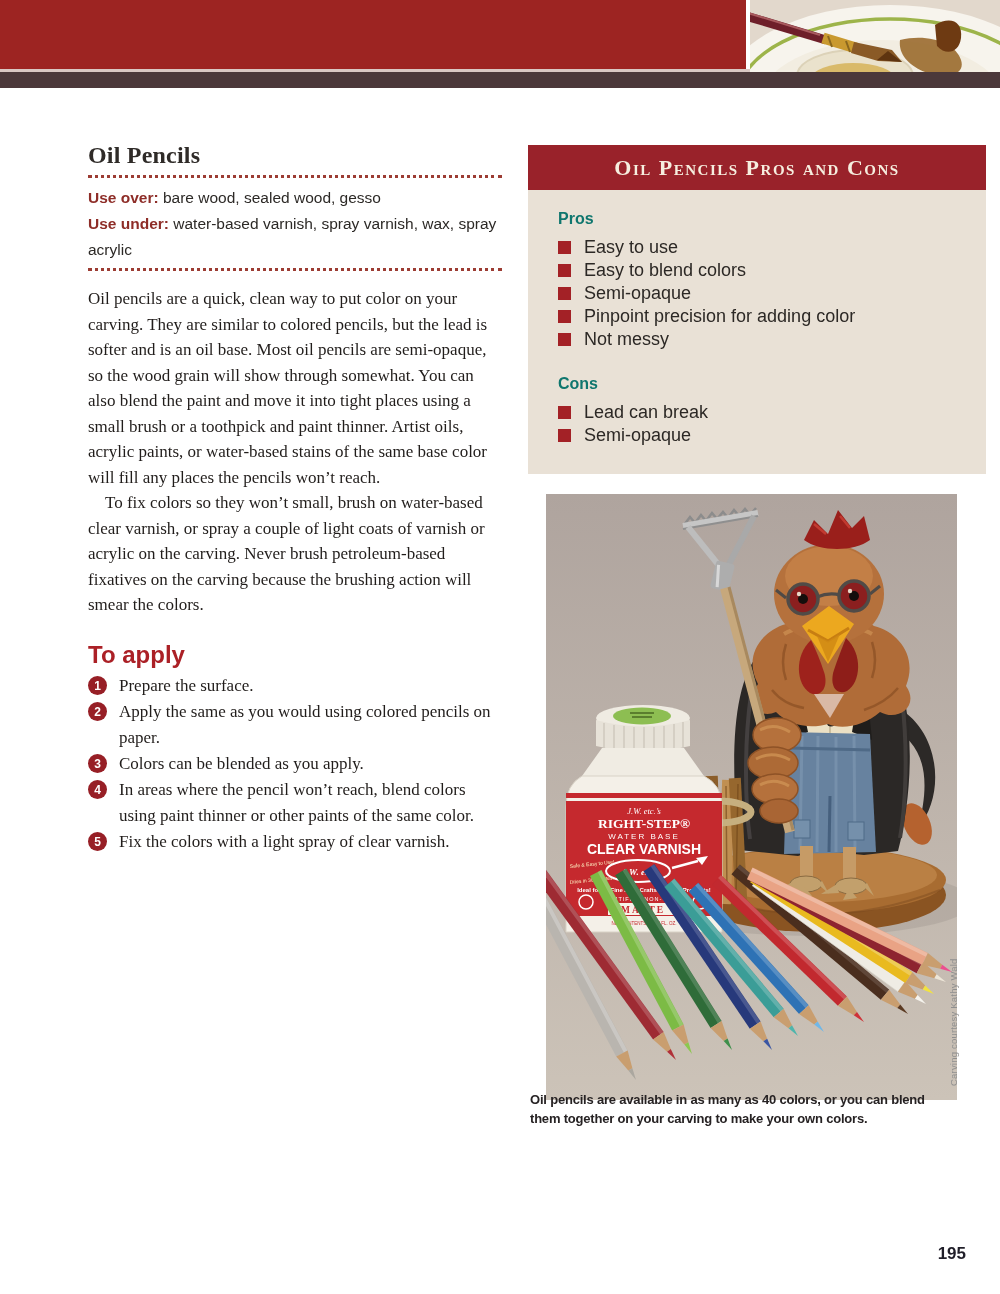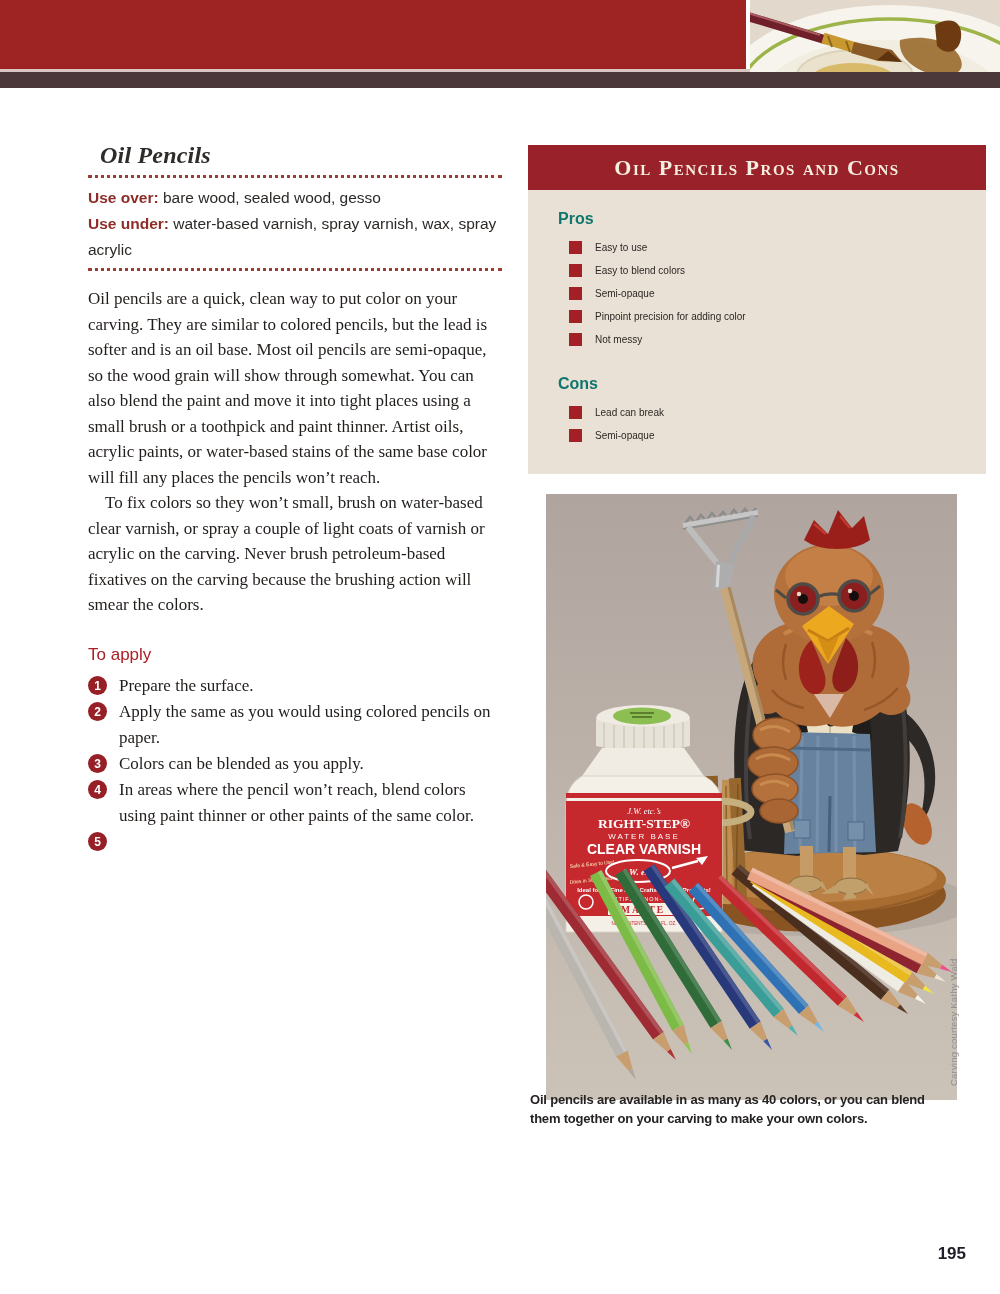--- a/index.html
+++ b/index.html
@@ -5,45 +5,45 @@
   html,body{margin:0;padding:0;background:#ffffff;}
   #page{position:relative;width:1000px;height:1294px;background:#ffffff;overflow:hidden;
         font-family:"Liberation Sans",sans-serif;}
   
   .bar-red{position:absolute;left:0;top:0;width:746px;height:69px;background:var(--band-red,#9D2422);}
   .bar-sep{position:absolute;left:0;top:69px;width:1000px;height:3px;background:#D9C7C3;}
   .bar-dark{position:absolute;left:0;top:72px;width:1000px;height:16px;background:var(--band-dark,#4B383A);}
   .header-photo{position:absolute;left:750px;top:0;width:250px;height:72px;overflow:hidden;}
   
   .col-left{position:absolute;left:88px;top:140px;width:414px;color:#211D1B;}
-  .col-left h1{margin:0 0 5px 12px;font-family:"Liberation Serif",serif;font-size:24px;line-height:30px;
-               font-weight:700;color:#2F2B28;letter-spacing:.2px;font-style:italic;}
+  .col-left h1{margin:0 0 5px 0;font-family:"Liberation Serif",serif;font-size:24px;line-height:30px;
+               font-weight:700;color:#2F2B28;letter-spacing:.2px;}
   .dotrule{border-top:3px dotted var(--dot-rule,#9C3C33);height:0;margin:4px 0 7px 0;}
   .dotrule.second{margin:5px 0 15px 0;}
   .useline{margin:0;font-size:15.5px;line-height:26px;color:#2C2926;}
   .uselabel{font-weight:700;color:var(--label-red,#8E2D28);}
   .bodycopy p{margin:0;font-family:"Liberation Serif",serif;font-size:17px;line-height:25.5px;color:#211D1B;}
   .bodycopy p + p{text-indent:17px;}
-  .apply-h{margin:26px 0 7px 0;font-size:17px;line-height:22px;font-weight:400;color:var(--heading-red,#AB2026);}
+  .apply-h{margin:26px 0 7px 0;font-size:24px;line-height:22px;font-weight:700;color:var(--heading-red,#AB2026);}
   .steps{list-style:none;margin:0;padding:0;}
   .step{position:relative;padding-left:31px;font-family:"Liberation Serif",serif;
         font-size:17px;line-height:26px;color:#211D1B;}
   .badge{position:absolute;left:0;top:3.5px;width:19px;height:19px;border-radius:50%;
          background:var(--badge-red,#971F26);color:#fff;font-family:"Liberation Sans",sans-serif;
          font-size:12px;font-weight:700;display:flex;align-items:center;justify-content:center;}
   
   .proscons{position:absolute;left:528px;top:145px;width:458px;}
   .pc-head{height:45px;background:var(--accent-red,#99222A);display:flex;align-items:center;justify-content:center;}
   .pc-head span{font-family:"Liberation Serif",serif;font-variant:small-caps;font-weight:700;
                 font-size:22px;letter-spacing:1.5px;color:var(--panel-title,#F6EEDF);}
   .pc-body{background:var(--panel-bg,#E9E1D6);padding:20px 16px 27px 30px;}
   .pc-sub{font-size:16px;font-weight:700;color:#0f766e;margin:0 0 8px 0;}
   .pc-sub.cons{margin-top:24px;}
   .pc-body ul{list-style:none;margin:0;padding:0;}
-  .pc-item{display:flex;align-items:center;font-size:10px;line-height:23px;color:#2C2825;margin-left:11px;}
+  .pc-item{display:flex;align-items:center;font-size:18px;line-height:23px;color:#2C2825;}
   .sq{flex:0 0 auto;width:13px;height:13px;background:var(--bullet-red,#A32126);margin-right:13px;}
   
   .photo{position:absolute;left:530px;top:478px;width:411px;height:606px;margin:16px;}
   .photo svg{display:block;}
   .credit{position:absolute;left:948px;top:1086px;transform:rotate(-90deg);transform-origin:0 0;
           white-space:nowrap;font-size:9.5px;color:#8F8F8F;letter-spacing:.2px;}
   .caption{position:absolute;left:530px;top:1090px;width:418px;margin:0;font-size:13px;font-weight:700;
            line-height:19px;color:#262223;letter-spacing:-0.2px;}
   .pagenum{position:absolute;top:1244px;left:900px;width:66px;text-align:right;
            font-size:17px;font-weight:700;color:#201E29;}
@@ -107,20 +107,21 @@
           <span class="step-text">Colors can be blended as you apply.</span>
         </li>
 
         <li class="step">
           <span class="badge">4</span>
           <span class="step-text">In areas where the pencil won’t reach, blend colors using paint thinner or other paints of the same color.</span>
         </li>
 
         <li class="step">
           <span class="badge">5</span>
+          <span class="step-text">Fix the colors with a light spray of clear varnish.</span>
         </li>
       </ol>
   </section>
 
   <aside class="proscons">
     <div class="pc-head">
       <span>Oil Pencils Pros and Cons</span>
     </div>
     <div class="pc-body">
       <div class="pc-sub">Pros</div>

